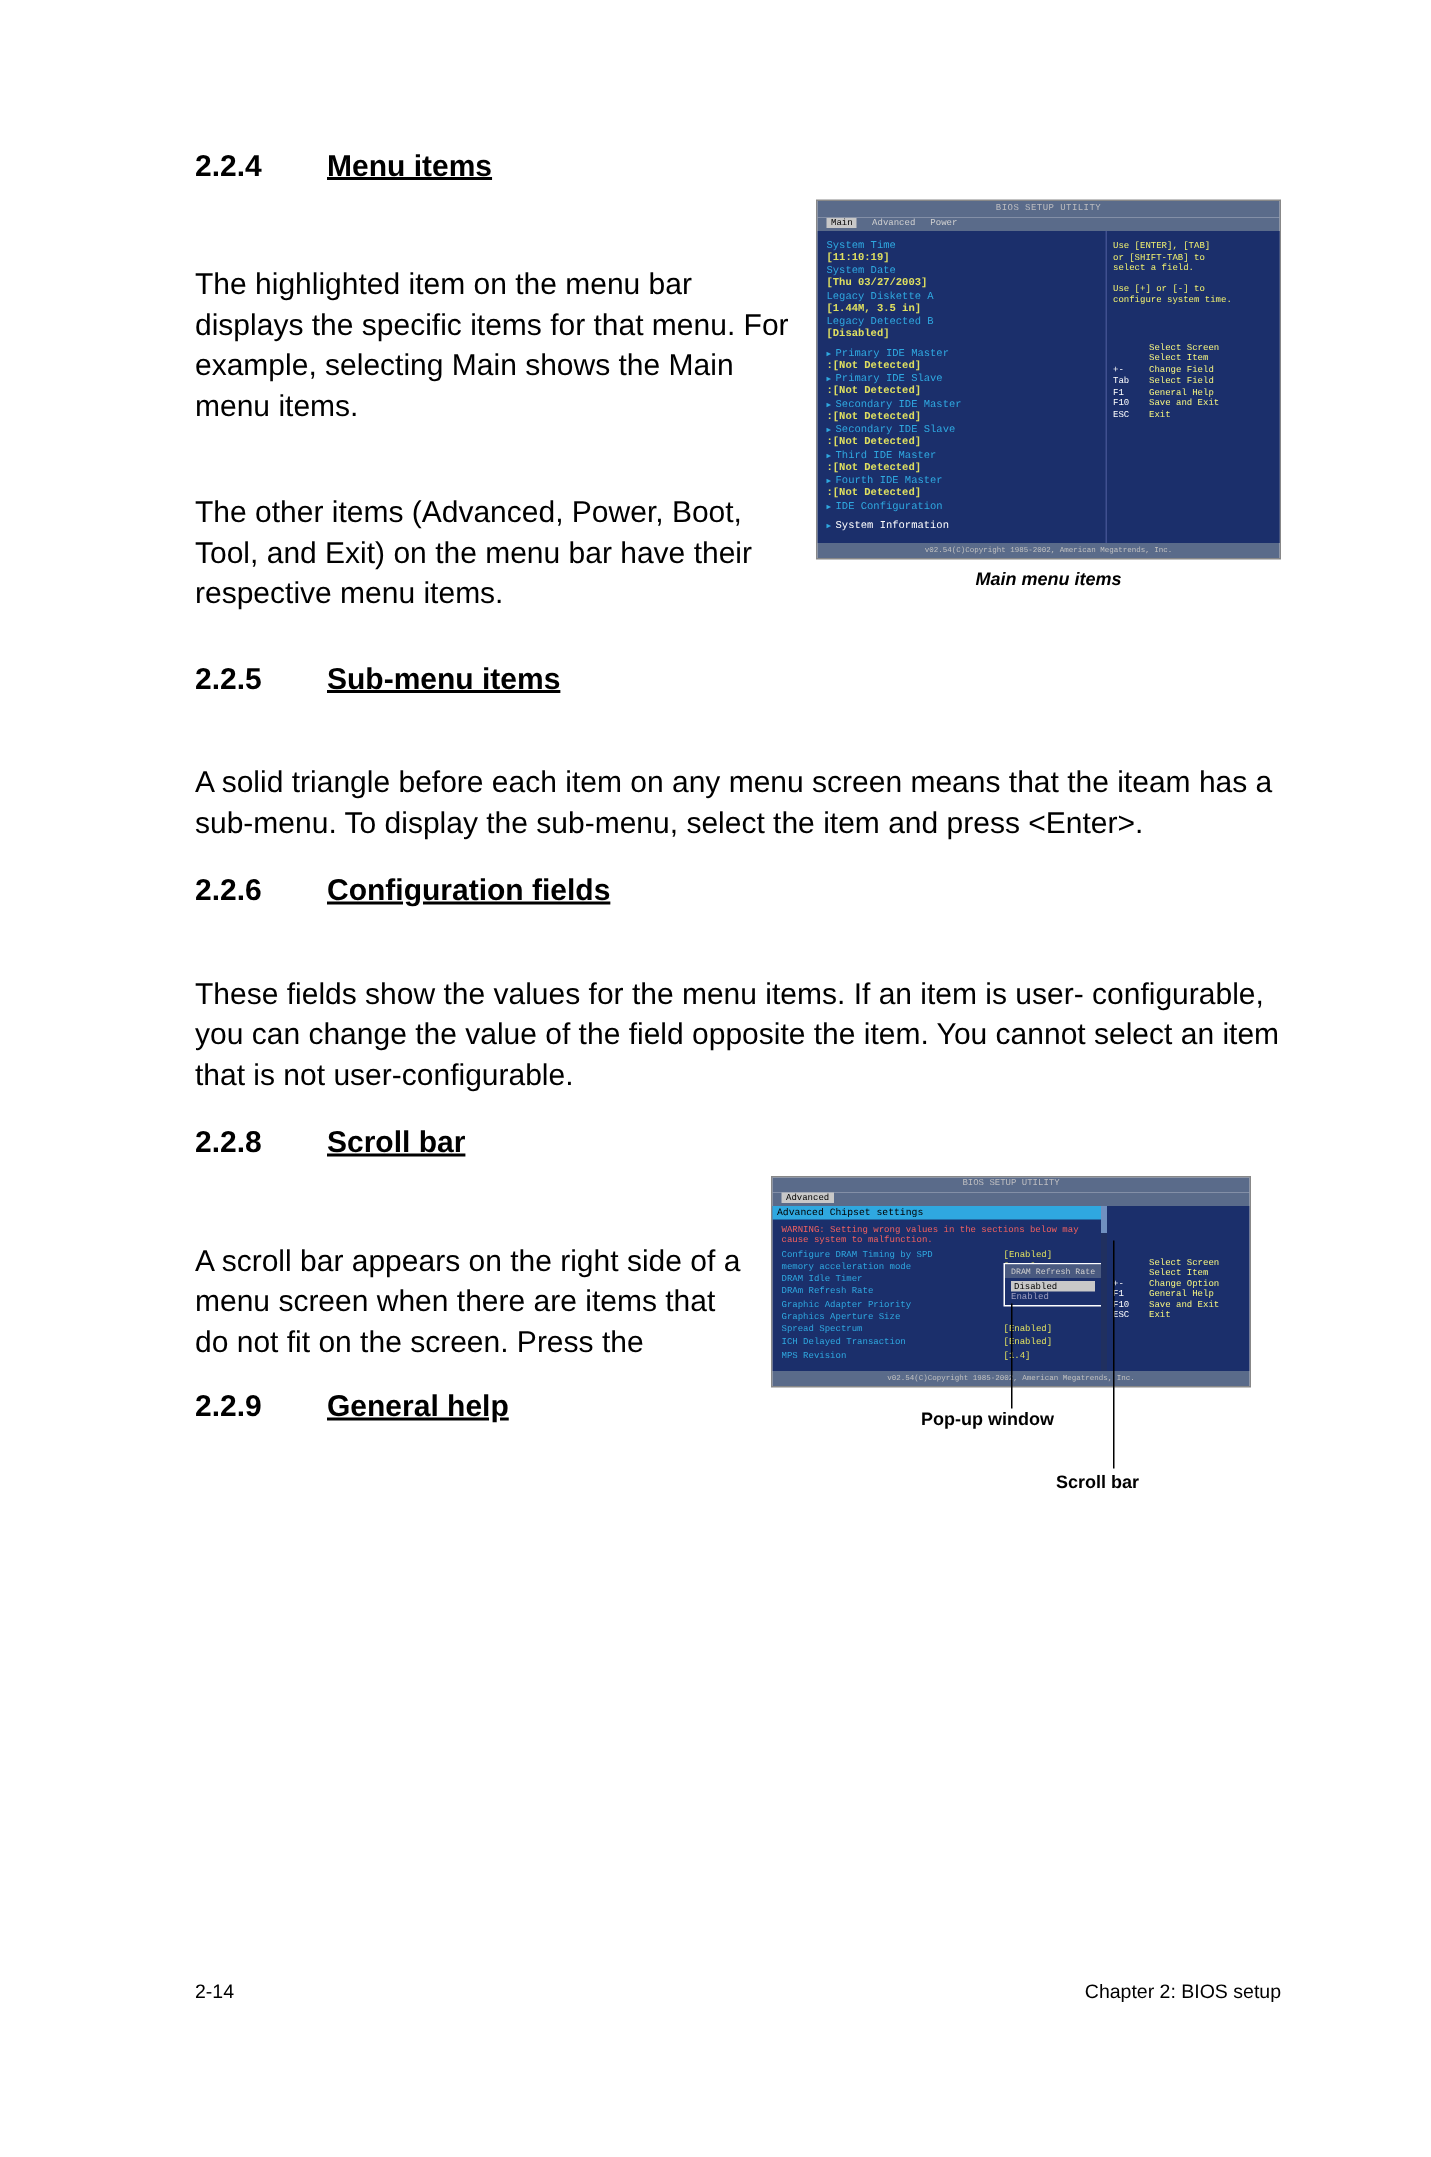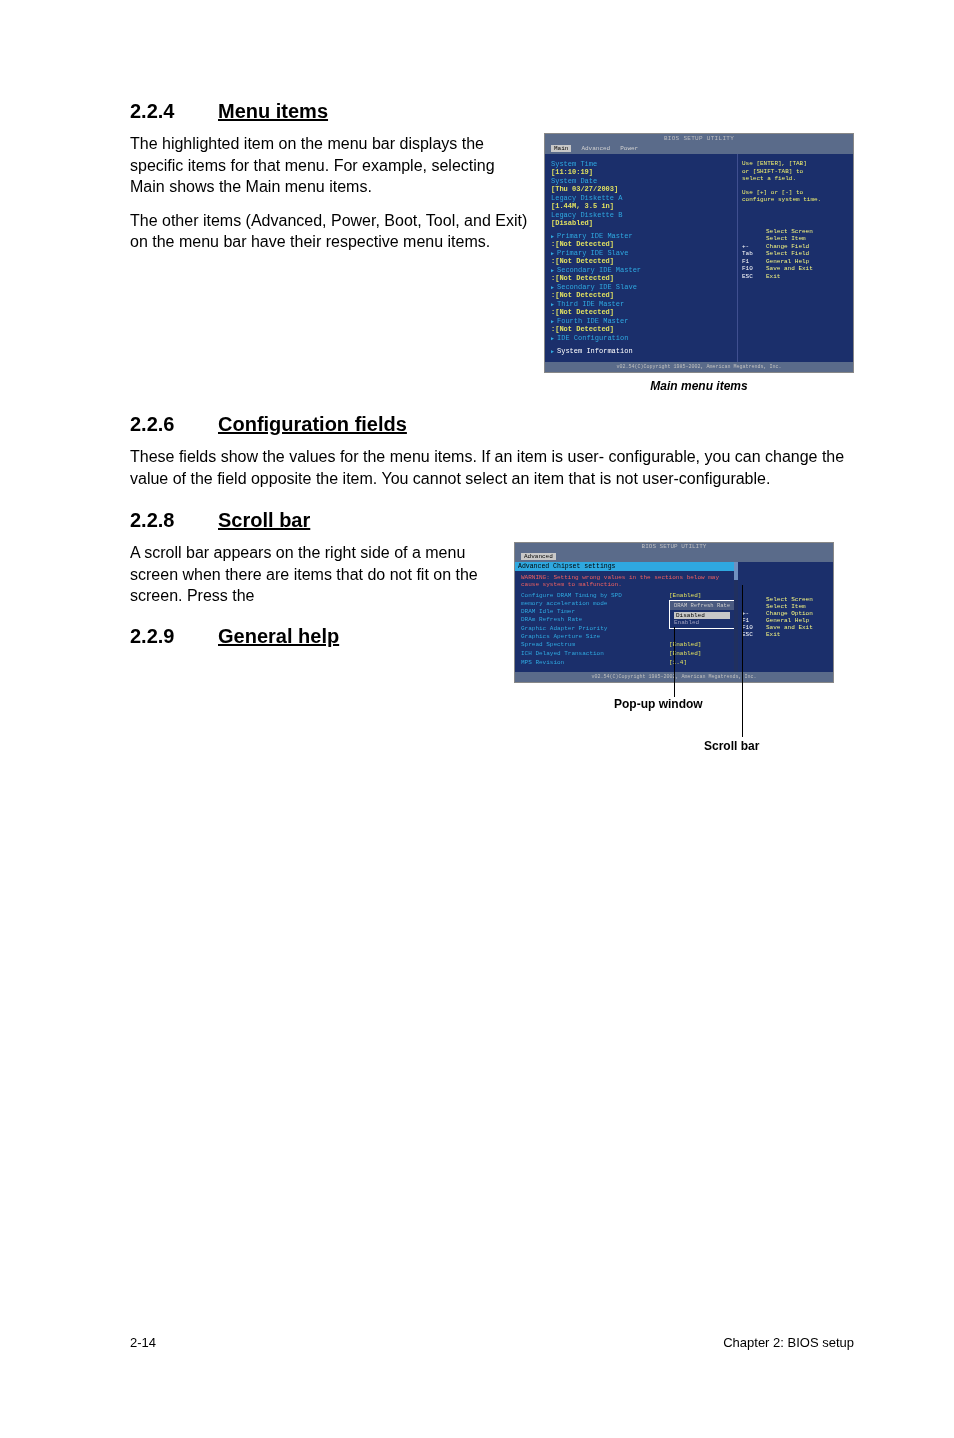--- a/index.html
+++ b/index.html
@@ -1,21 +1,21 @@
 <!DOCTYPE html>
 <html><head>
 <meta charset="utf-8">
 <style>
   * { box-sizing: border-box; margin: 0; padding: 0; }
   body { font-family: Arial, Helvetica, sans-serif; background: #fff; color: #000; width: 954px; margin: 0 auto; }
   .page { padding: 100px 100px 30px 130px; min-height: 1380px; position: relative; }
   .section { margin-bottom: 20px; }
   .heading2 { font-size: 20px; font-weight: bold; margin-bottom: 10px; text-decoration: underline; }
   .heading2 .num { display: inline-block; width: 88px; }
-  .para { font-size: 16px; line-height: 1.35; margin-bottom: 12px; }
+  .para { font-size: 20px; line-height: 1.35; margin-bottom: 12px; margin-top: 44px; }
   .row { display: flex; align-items: flex-start; gap: 14px; }
   .row .text { flex: 1; }
   .figcap { font-size: 12px; font-weight: bold; text-align: center; margin-top: 6px; font-style: italic; }
   .bios { width: 310px; border: 1px solid #888; font-family: "Courier New", monospace; font-size: 7px; color: #fff; }
   .bios .bios-top { background: #5a6b8a; height: 11px; position: relative; }
   .bios .bios-top .title { color: #bdbdc0; font-size: 6px; letter-spacing: .3px; position: absolute; left: 50%; top: 1px; transform: translateX(-50%); }
   .bios .tabs { background: #5a6b8a; color: #d0d0d0; font-size: 6px; padding: 0 6px 2px 6px; display: flex; gap: 10px; }
   .bios .tabs .active { background: #c8c8c8; color: #000; padding: 0 3px; }
   .bios .body { display: flex; background: #1b2f6b; }
   .bios .left { flex: 1; padding: 6px 6px; color: #c0c050; }
@@ -43,21 +43,21 @@
   .bios2 .popup .h { background:#4a5a80; color:#ccc; margin:-2px -4px 2px -4px; padding:1px 4px; font-size:5.5px; }
   .bios2 .popup .sel { background:#c8c8c8; color:#000; padding:0 2px; }
   .bios2 .right { width: 96px; border-left:1px solid #405090; padding:4px; font-size:6px; position: relative; }
   .bios2 .right .scrollbar { position:absolute; left:-4px; top:0; bottom:0; width:4px; background:#203060; }
   .bios2 .right .scrollbar .thumb { position:absolute; left:0; right:0; top:0; height:18px; background:#7090c0; }
   .bios2 .help-nav { margin-top: 30px; font-size: 6px; color: #f5f580; }
   .bios2 .help-nav div { display: flex; }
   .bios2 .help-nav .key { width: 24px; color: #fff; }
   .bios2 .bot { background: #5a6b8a; height: 10px; font-size: 5px; color: #c0c0c0; text-align:center; line-height:10px; }
 
-  .footer { position: absolute; bottom: 30px; left: 130px; right: 100px; display: flex; justify-content: space-between; font-size: 13px; border-top: 0; }
+  .footer { position: absolute; bottom: 45px; left: 130px; right: 100px; display: flex; justify-content: space-between; font-size: 13px; border-top: 0; }
   .fig2-wrap { width: 340px; }
   .fig2-labels { font-size: 12px; font-weight: bold; margin-top: 14px; position: relative; height: 60px; }
   .lbl-popup { position: absolute; left: 100px; top: 0; }
   .lbl-scroll { position: absolute; left: 190px; top: 42px; }
   .line-popup { position: absolute; left: 160px; top: -70px; width: 1px; height: 70px; background: #000; }
   .line-scroll { position: absolute; left: 228px; top: -112px; width: 1px; height: 152px; background: #000; }
 </style>
 </head>
 <body>
 
@@ -88,21 +88,21 @@
                 </div>
                 <div class="kv">
                   <span class="k">System Date</span>
                   <span class="v">[Thu 03/27/2003]</span>
                 </div>
                 <div class="kv">
                   <span class="k">Legacy Diskette A</span>
                   <span class="v">[1.44M, 3.5 in]</span>
                 </div>
                 <div class="kv">
-                  <span class="k">Legacy Diskette B</span>
+                  <span class="k">Legacy Detected B</span>
                   <span class="v">[Disabled]</span>
                 </div>
                 <div style="height:4px"></div>
                 <div class="kv">
                   <span class="k sub">Primary IDE Master</span>
                   <span class="v">:[Not Detected]</span>
                 </div>
                 <div class="kv">
                   <span class="k sub">Primary IDE Slave</span>
                   <span class="v">:[Not Detected]</span>
@@ -171,20 +171,24 @@
                 </div>
             </div>
           </div>
           <div class="bot">v02.54(C)Copyright 1985-2002, American Megatrends, Inc.</div>
         </div>
         <div class="figcap">Main menu items</div>
       </div>
     </div>
   </div>
 
+  <div class="section">
+    <h2 class="heading2"><span class="num">2.2.5</span><span>Sub-menu items</span></h2>
+    <p class="para">A solid triangle before each item on any menu screen means that the iteam has a sub-menu. To display the sub-menu, select the item and press &lt;Enter&gt;.</p>
+  </div>
 
   <div class="section">
     <h2 class="heading2"><span class="num">2.2.6</span><span>Configuration fields</span></h2>
     <p class="para">These fields show the values for the menu items. If an item is user- configurable, you can change the value of the field opposite the item. You cannot select an item that is not user-configurable.</p>
   </div>
 
 
   <div class="section">
     <h2 class="heading2"><span class="num">2.2.8</span><span>Scroll bar</span></h2>
     <div class="row">

